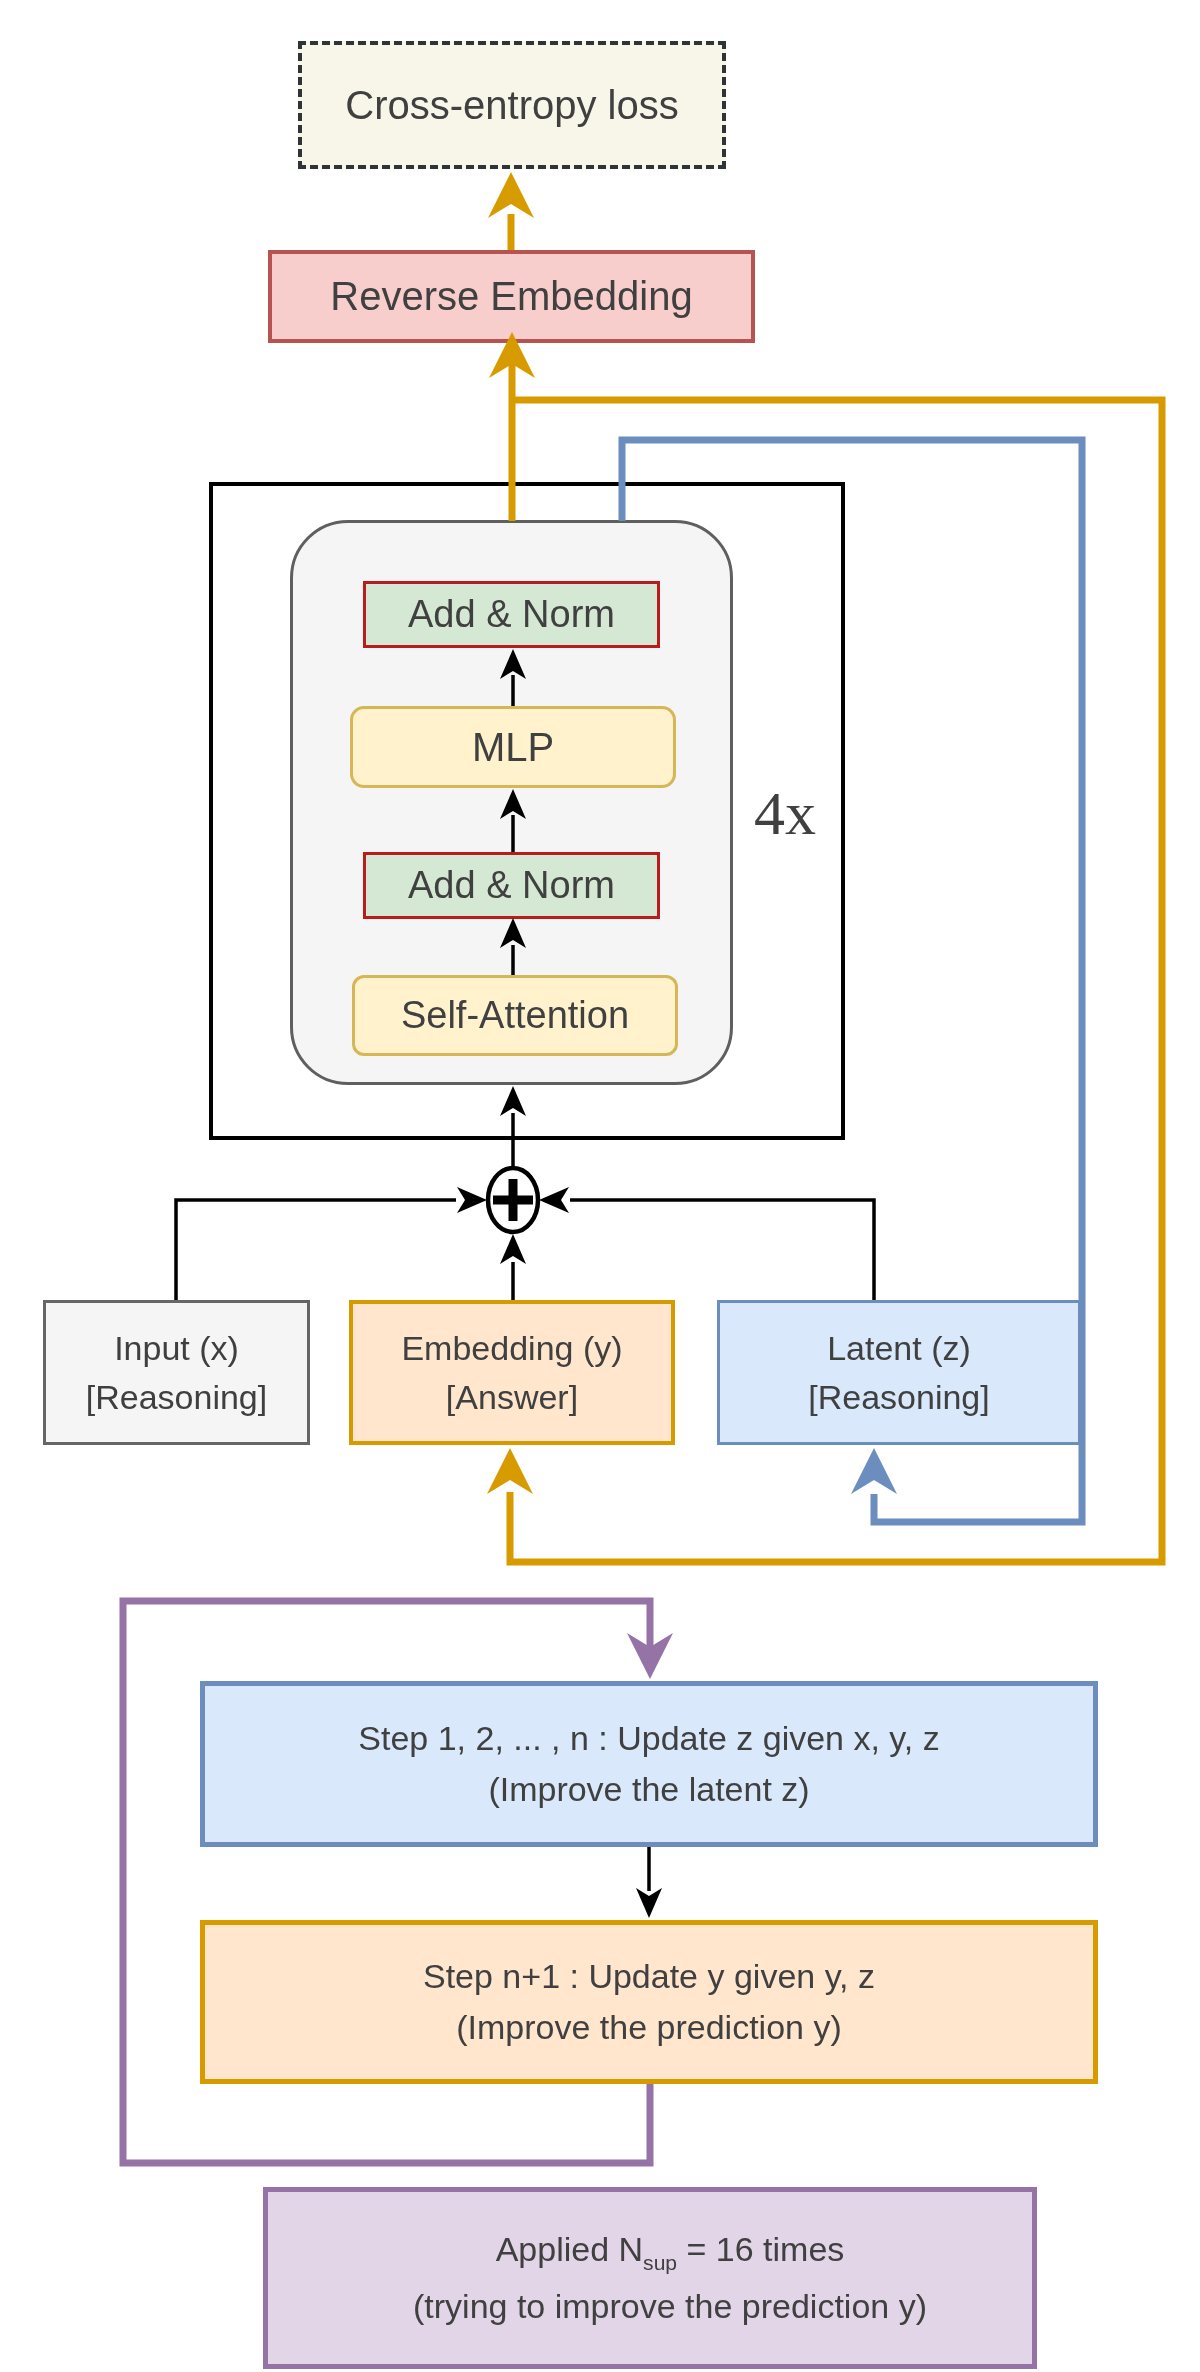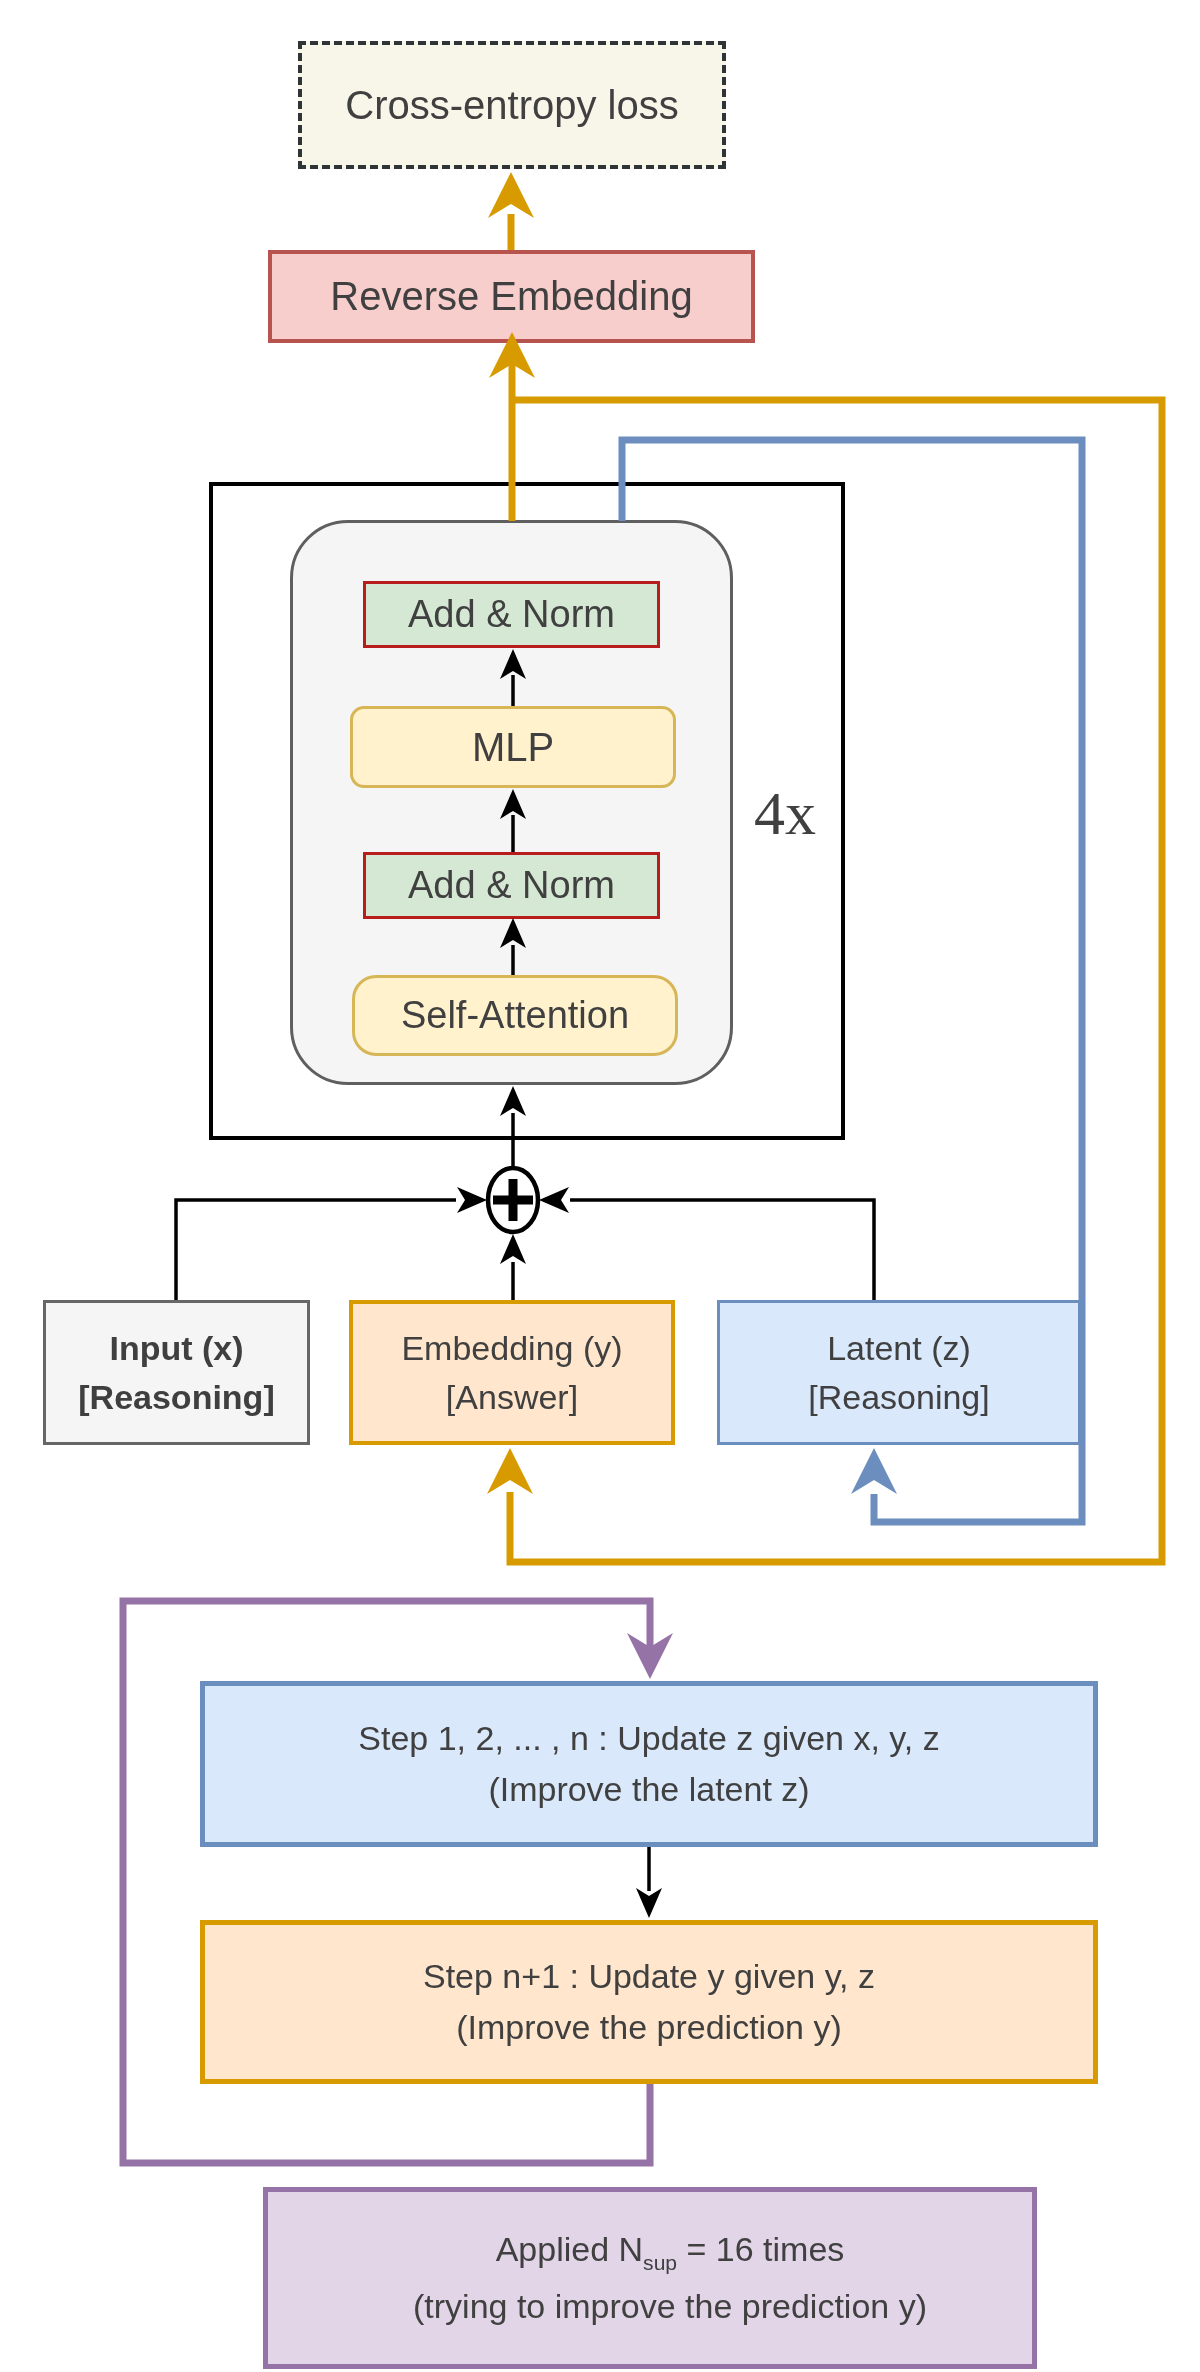--- a/index.html
+++ b/index.html
@@ -56,36 +56,35 @@
     left:350px;top:706px;width:326px;height:82px;
     background:#FFF2CC;
     border:3.5px solid #D6B656;
     border-radius:14px;
     font-size:40px;
   }
   .self-attn{
     left:352px;top:975px;width:326px;height:81px;
     background:#FFF2CC;
     border:3.5px solid #D6B656;
-    border-radius:24px;
+    border-radius:12px;
     font-size:38px;
   }
   .fourx{
     left:722px;top:775px;width:126px;height:76px;
     font-family:"Liberation Serif", serif;
     font-size:62px;
     background:transparent;
   }
   .io-box{font-size:34px;top:1300px;height:145px;}
   .input-box{
     left:43px;width:267px;
     background:#F5F5F5;
     border:3.5px solid #666666;
     color:#3F3F3F;
-    font-weight:bold;
   }
   .prediction-box{
     left:349px;width:326px;
     background:#FFE6CC;
     border:4px solid #D79B00;
   }
   .latent-box{
     left:717px;width:364px;
     background:#DAE8FC;
     border:3.5px solid #6C8EBF;

